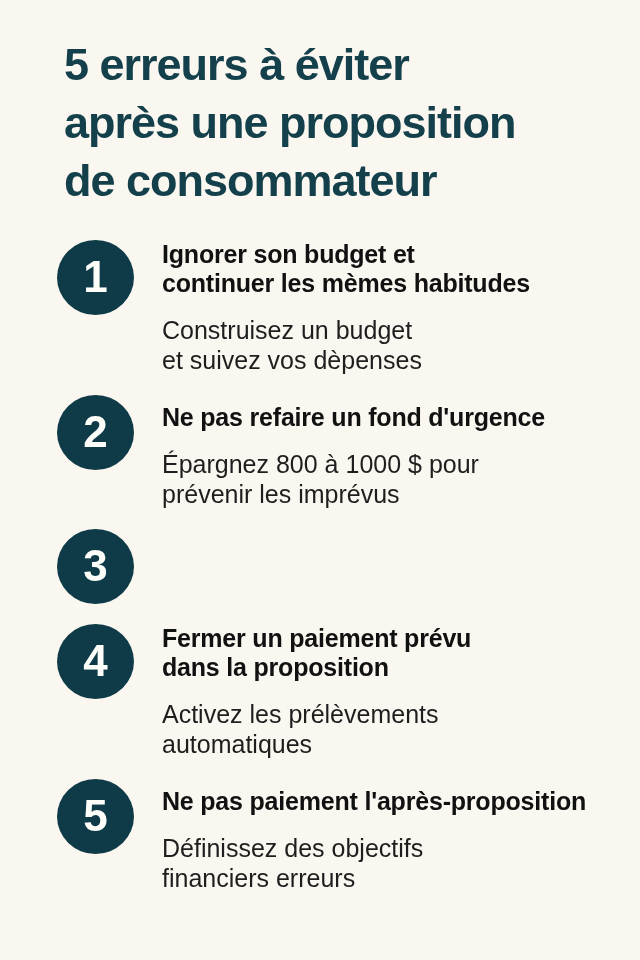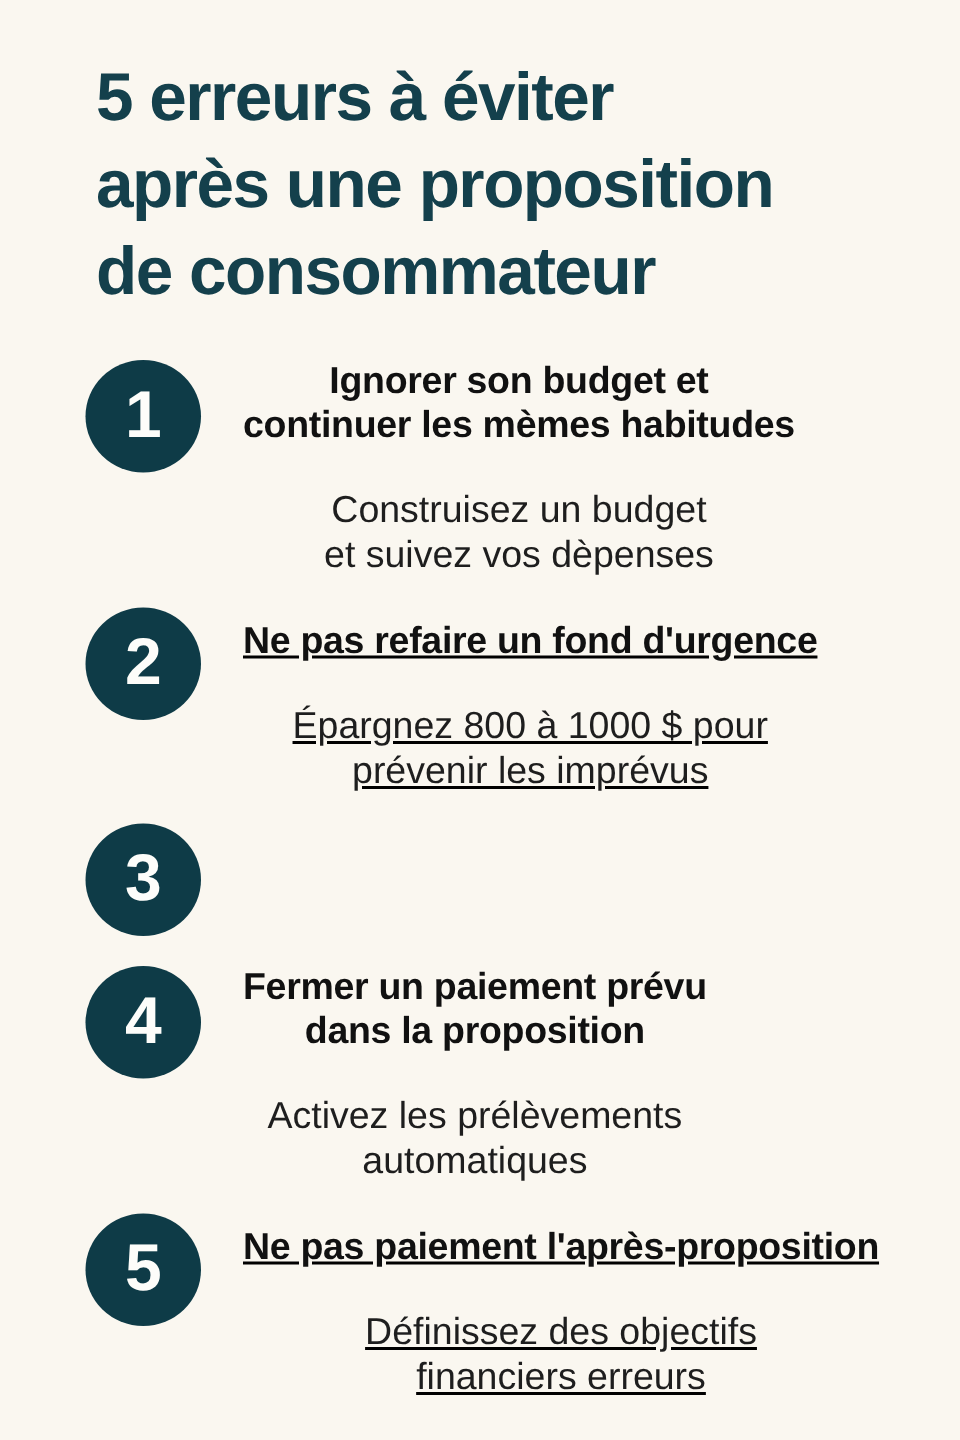--- a/index.html
+++ b/index.html
@@ -48,36 +48,34 @@
     color: var(--number);
     display: flex;
     align-items: center;
     justify-content: center;
     font-size: 44px;
     font-weight: 700;
     padding-bottom: 2px;
   }
   .item-text {
     margin-left: 28px;
-    text-align: center;
   }
   .item--offset .item-text {
     padding-top: 8px;
-    text-decoration: underline;
   }
   .item-heading {
     font-size: 25px;
     line-height: 29px;
     font-weight: 700;
     letter-spacing: -0.2px;
     color: var(--heading);
     white-space: pre-line;
   }
   .item-subtext {
-    margin-top: 27px;
+    margin-top: 17px;
     font-size: 25px;
     line-height: 30px;
     font-weight: 400;
     color: var(--subtext);
     white-space: pre-line;
   }
 </style>
 </head>
 <body>
 

